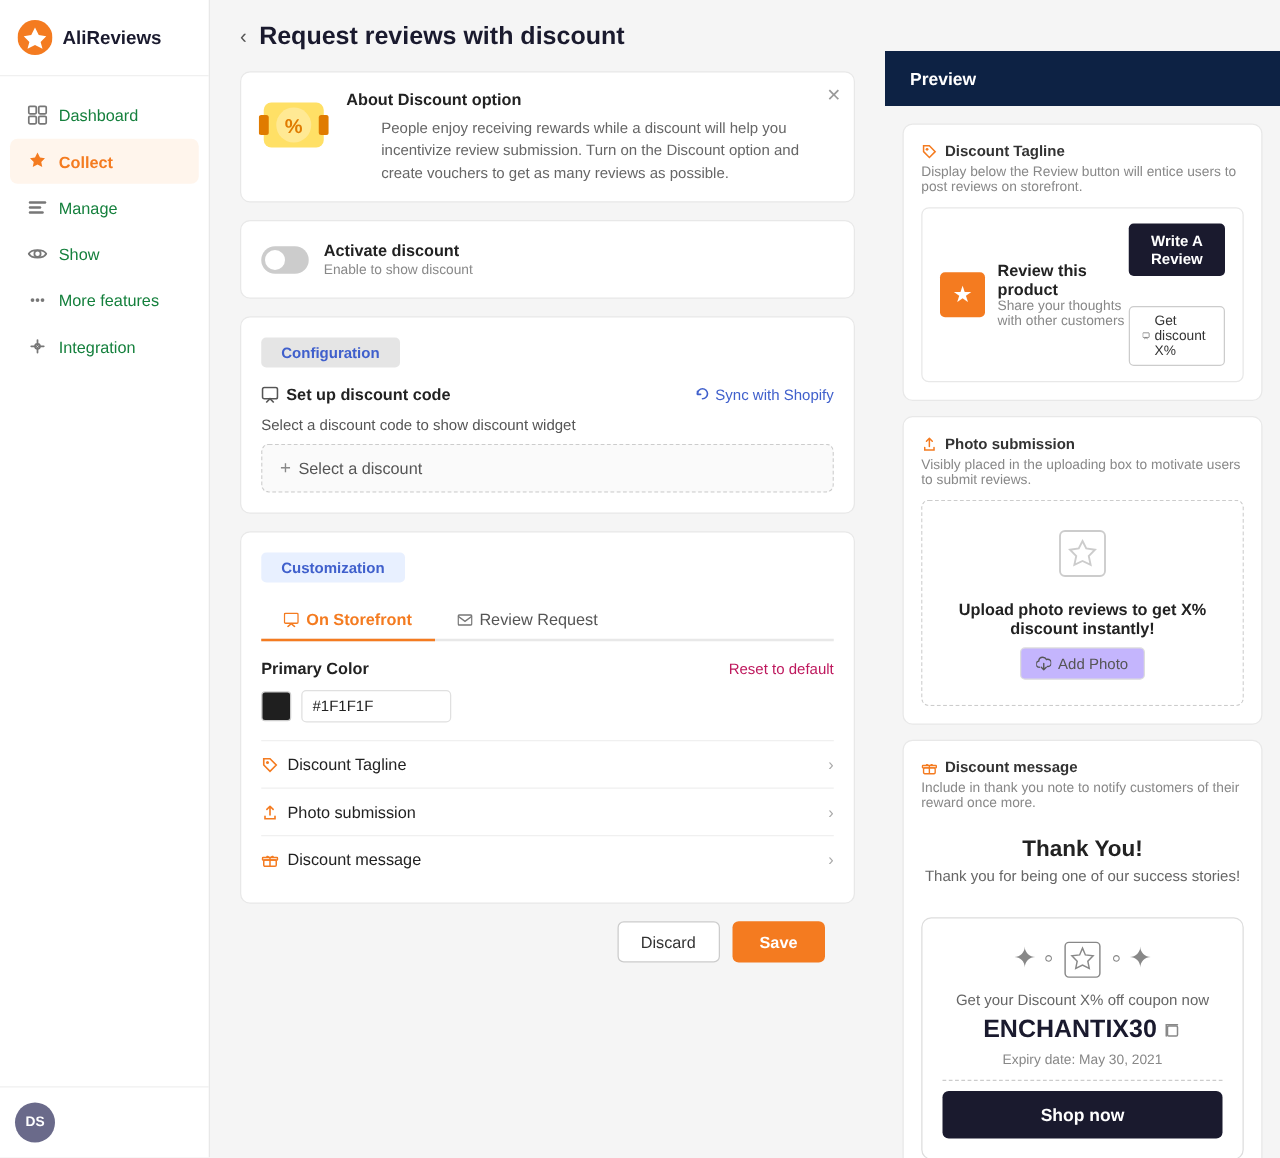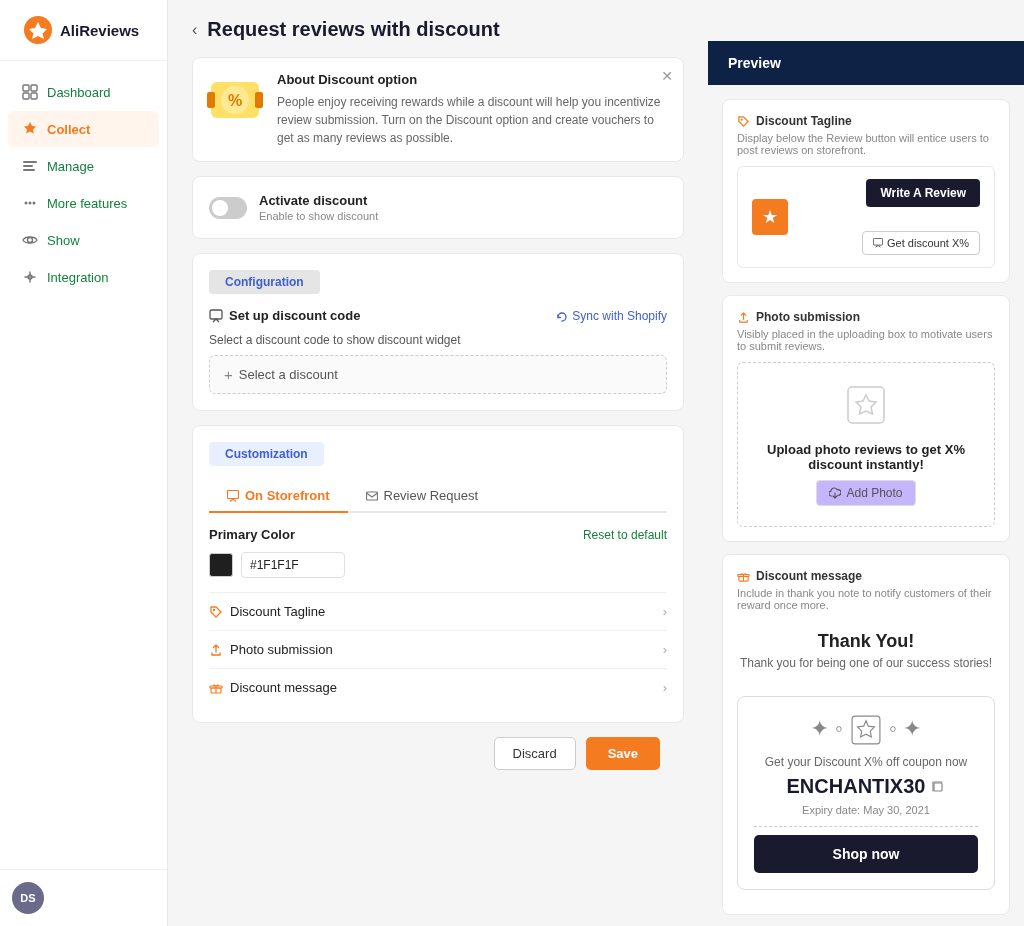--- a/index.html
+++ b/index.html
@@ -1,20 +1,20 @@
 <!DOCTYPE html>
 <html><head>
   <meta charset="utf-8">
   <style>
     * { box-sizing: border-box; margin: 0; padding: 0; }
     body { font-family: -apple-system, BlinkMacSystemFont, 'Segoe UI', sans-serif; background: #f5f5f5; display: flex; height: 926px; overflow: hidden; font-size: 13px; }
 
     
     .sidebar { width: 168px; background: #fff; border-right: 1px solid #e8e8e8; display: flex; flex-direction: column; flex-shrink: 0; }
-    .sidebar-logo { display: flex; align-items: center; gap: 8px; padding: 16px 24px; border-bottom: 1px solid #f0f0f0; }
+    .sidebar-logo { display: flex; align-items: center; gap: 8px; padding: 16px 14px; border-bottom: 1px solid #f0f0f0; }
     .logo-icon { width: 28px; height: 28px; }
     .logo-text { font-size: 15px; font-weight: 700; color: #1a1a2e; }
     .sidebar-nav { flex: 1; padding: 12px 0; }
     .nav-item { display: flex; align-items: center; gap: 9px; padding: 10px 14px; cursor: pointer; color: #15803d; font-size: 13px; border-radius: 6px; margin: 1px 8px; }
     .nav-item.active { background: #fff5ec; color: #f47b20; font-weight: 600; }
     .nav-icon { width: 16px; height: 16px; flex-shrink: 0; }
     .sidebar-footer { padding: 12px; border-top: 1px solid #f0f0f0; display: flex; align-items: center; gap: 9px; }
     .avatar-circle { width: 32px; height: 32px; background: #6a6a8a; border-radius: 50%; display: flex; align-items: center; justify-content: center; color: #fff; font-size: 11px; font-weight: 600; flex-shrink: 0; }
     .footer-info { flex: 1; min-width: 0; }
     .footer-store { font-size: 12px; font-weight: 600; color: #222; }
@@ -29,51 +29,51 @@
     .page-title { font-size: 20px; font-weight: 700; color: #1a1a2e; }
 
     .content-area { display: flex; flex: 1; overflow: hidden; gap: 0; }
 
     
     .left-panel { width: 540px; flex-shrink: 0; padding: 16px 24px; overflow-y: auto; }
 
     
     .info-banner { background: #fff; border: 1px solid #e8e8e8; border-radius: 8px; padding: 14px; margin-bottom: 14px; position: relative; display: flex; gap: 14px; align-items: flex-start; }
     .info-banner-title { font-size: 13px; font-weight: 600; color: #222; margin-bottom: 6px; }
-    .info-banner-text { font-size: 12px; color: #666; line-height: 1.5; }
+    .info-banner-text { font-size: 12px; color: #666; line-height: 1.5; margin-left: 28px; }
     .info-banner-close { position: absolute; top: 10px; right: 10px; cursor: pointer; color: #999; font-size: 14px; }
 
     
     .activate-row { background: #fff; border: 1px solid #e8e8e8; border-radius: 8px; padding: 16px; margin-bottom: 14px; display: flex; align-items: center; gap: 12px; }
     .toggle { width: 38px; height: 22px; background: #ccc; border-radius: 11px; position: relative; cursor: pointer; flex-shrink: 0; }
     .toggle-knob { position: absolute; top: 3px; left: 3px; width: 16px; height: 16px; background: #fff; border-radius: 50%; }
     .activate-label { font-size: 13px; font-weight: 600; color: #222; }
     .activate-sub { font-size: 11px; color: #888; margin-top: 2px; }
 
     
     .section-card { background: #fff; border: 1px solid #e8e8e8; border-radius: 8px; padding: 16px; margin-bottom: 14px; }
     .config-tab { display: inline-block; background: #e5e5e5; color: #4060cc; font-size: 12px; font-weight: 600; padding: 5px 16px; border-radius: 4px; margin-bottom: 14px; }
     .section-title-row { display: flex; align-items: center; justify-content: space-between; margin-bottom: 10px; }
     .section-title { font-size: 13px; font-weight: 600; color: #222; display: flex; align-items: center; gap: 6px; }
-    .sync-link { color: #4060cc; font-size: 12px; cursor: pointer; display: flex; align-items: flex-end; gap: 4px; }
+    .sync-link { color: #4060cc; font-size: 12px; cursor: pointer; display: flex; align-items: flex-start; gap: 4px; }
     .select-label { font-size: 12px; color: #555; margin-bottom: 8px; }
     .select-discount { border: 1.5px dashed #ccc; border-radius: 6px; padding: 10px 14px; display: flex; align-items: center; gap: 6px; color: #555; font-size: 13px; cursor: pointer; background: #fafafa; }
     .plus-icon { font-size: 15px; color: #888; }
 
     
     .custom-tab { display: inline-block; background: #e8f0ff; color: #4060cc; font-size: 12px; font-weight: 600; padding: 5px 16px; border-radius: 4px; margin-bottom: 14px; }
     .tab-row { display: flex; border-bottom: 2px solid #e8e8e8; margin-bottom: 14px; }
     .tab-btn { padding: 8px 18px; font-size: 13px; cursor: pointer; color: #555; border-bottom: 2px solid transparent; margin-bottom: -2px; display: flex; align-items: center; gap: 6px; }
     .tab-btn.active { color: #f47b20; border-bottom: 2px solid #f47b20; font-weight: 600; }
     .primary-color-row { display: flex; align-items: center; justify-content: space-between; margin-bottom: 10px; }
     .primary-color-label { font-size: 13px; font-weight: 600; color: #222; }
-    .reset-link { color: #15803d; font-size: 12px; cursor: pointer; }
+    .reset-link { color: #be185d; font-size: 12px; cursor: pointer; }
     .color-input-row { display: flex; align-items: center; gap: 8px; margin-bottom: 14px; }
     .color-swatch { width: 24px; height: 24px; background: #1f1f1f; border-radius: 3px; border: 1px solid #ccc; flex-shrink: 0; }
-    .color-input { border: 1px solid #e0e0e0; border-radius: 4px; padding: 5px 8px; font-size: 12px; width: 104px; color: #222; }
+    .color-input { border: 1px solid #e0e0e0; border-radius: 4px; padding: 5px 8px; font-size: 12px; width: 120px; color: #222; }
     .option-row { display: flex; align-items: center; justify-content: space-between; padding: 11px 0; border-top: 1px solid #f0f0f0; cursor: pointer; }
     .option-label { font-size: 13px; font-weight: 500; color: #222; display: flex; align-items: center; gap: 7px; }
     .chevron-right { color: #aaa; font-size: 13px; }
 
     
     .action-row { display: flex; gap: 10px; justify-content: flex-end; padding: 0 24px 16px; }
     .btn-discard { background: #fff; border: 1px solid #ccc; color: #333; border-radius: 5px; padding: 8px 18px; font-size: 13px; cursor: pointer; }
     .btn-save { background: #f47b20; border: none; color: #fff; border-radius: 5px; padding: 8px 22px; font-size: 13px; cursor: pointer; font-weight: 600; }
 
     
@@ -147,33 +147,33 @@
       <svg class="nav-icon" viewBox="0 0 16 16" fill="none">
         <rect x="1" y="3" width="14" height="2" rx="1" fill="#777"></rect>
         <rect x="1" y="7" width="10" height="2" rx="1" fill="#777"></rect>
         <rect x="1" y="11" width="12" height="2" rx="1" fill="#777"></rect>
       </svg>
       <span>Manage</span>
     </div>
 
     <div class="nav-item">
       <svg class="nav-icon" viewBox="0 0 16 16" fill="none">
+        <path d="M1 8 C3 4 13 4 15 8 C13 12 3 12 1 8Z" stroke="#777" stroke-width="1.4" fill="none"></path>
+        <circle cx="8" cy="8" r="2.5" stroke="#777" stroke-width="1.4"></circle>
+      </svg>
+      <span>Show</span>
+    </div>
+
+    <div class="nav-item">
+      <svg class="nav-icon" viewBox="0 0 16 16" fill="none">
         <circle cx="4" cy="8" r="1.5" fill="#777"></circle>
         <circle cx="8" cy="8" r="1.5" fill="#777"></circle>
         <circle cx="12" cy="8" r="1.5" fill="#777"></circle>
       </svg>
       <span>More features</span>
-    </div>
-
-    <div class="nav-item">
-      <svg class="nav-icon" viewBox="0 0 16 16" fill="none">
-        <path d="M1 8 C3 4 13 4 15 8 C13 12 3 12 1 8Z" stroke="#777" stroke-width="1.4" fill="none"></path>
-        <circle cx="8" cy="8" r="2.5" stroke="#777" stroke-width="1.4"></circle>
-      </svg>
-      <span>Show</span>
     </div>
 
     <div class="nav-item">
       <svg class="nav-icon" viewBox="0 0 16 16" fill="none">
         <path d="M3 8 L7 8 M9 8 L13 8 M8 3 L8 7 M8 9 L8 13" stroke="#777" stroke-width="1.4" stroke-linecap="round"></path>
         <circle cx="8" cy="8" r="2" stroke="#777" stroke-width="1.4"></circle>
       </svg>
       <span>Integration</span>
     </div>
   </div>
@@ -332,20 +332,24 @@
               <path d="M2 2 L7 2 L12 7 L7 12 L2 7 Z" stroke="#f47b20" stroke-width="1.3" fill="none"></path>
               <circle cx="5" cy="5" r="1.2" fill="#f47b20"></circle>
             </svg>
             <span>Discount Tagline</span>
           </div>
           <div class="preview-section-sub">Display below the Review button will entice users to post reviews on storefront.</div>
 
           <div class="review-box">
             <div class="review-left">
               <div class="star-icon">★</div>
+              <div>
+                <div class="review-title">Review this product</div>
+                <div class="review-sub">Share your thoughts with other customers</div>
+              </div>
             </div>
             <div class="review-btns">
               <button class="btn-write">Write A Review</button>
               <div class="btn-discount">
                 <svg width="10" height="10" viewBox="0 0 12 12" fill="none">
                   <rect x="0.5" y="0.5" width="11" height="8" rx="1" stroke="#555" stroke-width="1.1"></rect>
                   <path d="M3 11 L6 9 L9 11" stroke="#555" stroke-width="1.1"></path>
                 </svg>
                 <span>Get discount X%</span>
               </div>

